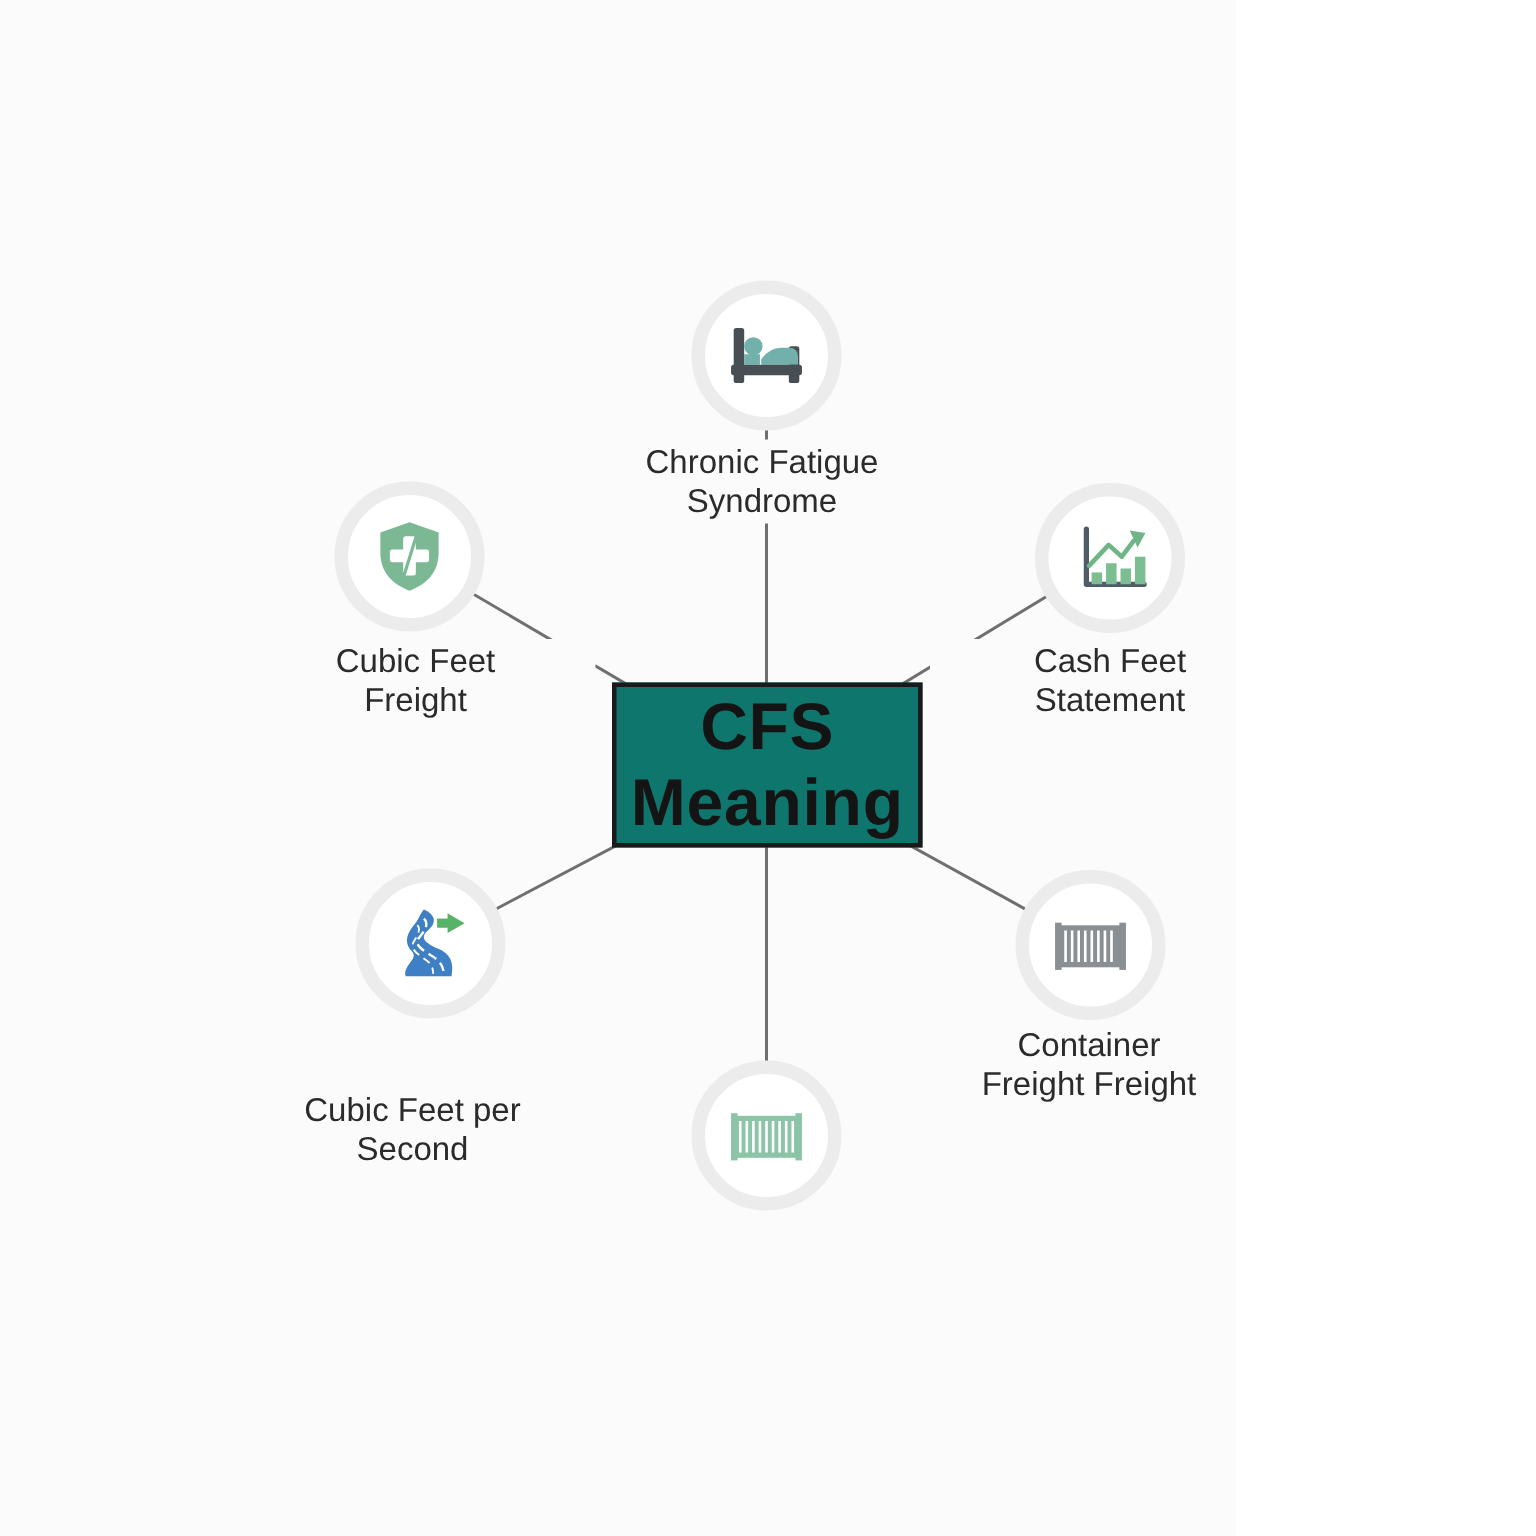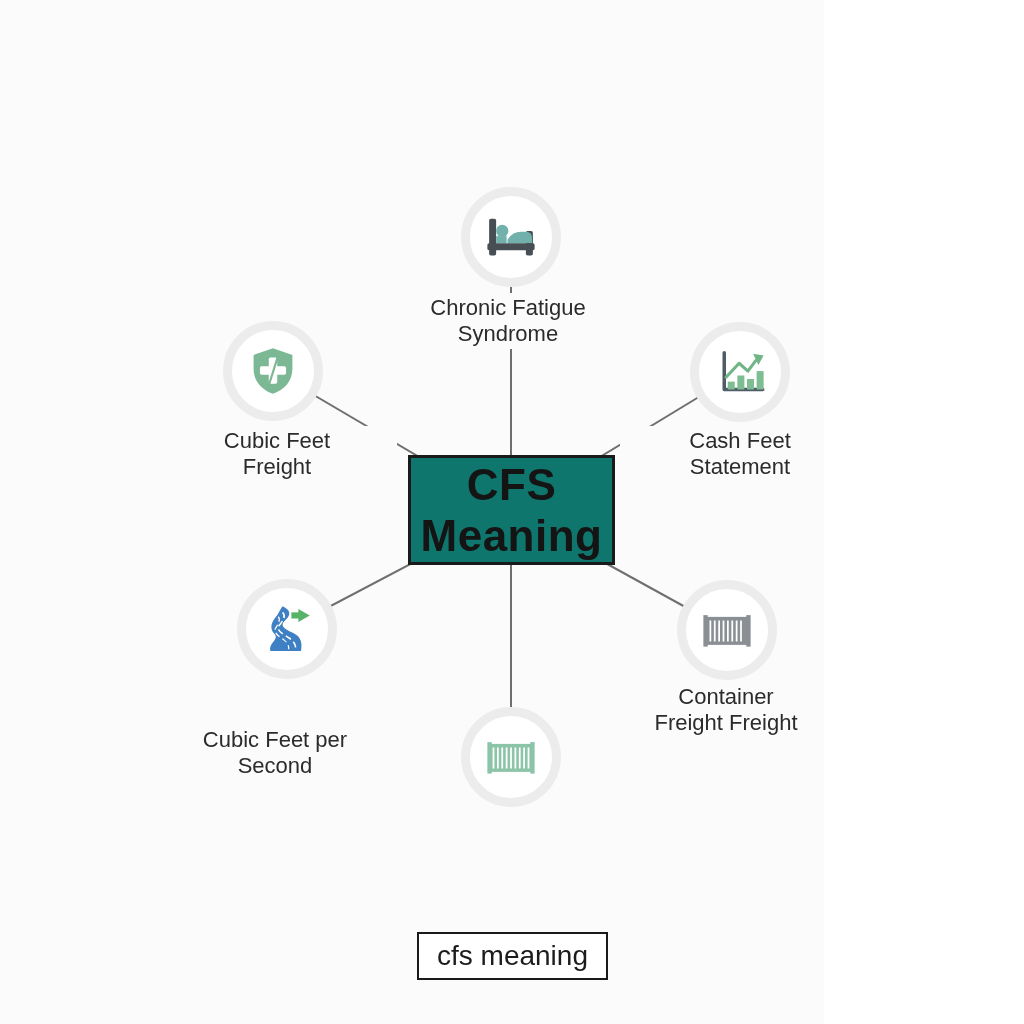--- a/index.html
+++ b/index.html
@@ -156,17 +156,14 @@
       <rect x="7" y="17" width="50" height="32" fill="#8cc4a8"></rect>
       <path d="M12 21 V45 M17 21 V45 M22 21 V45 M27 21 V45 M32 21 V45 M37 21 V45 M42 21 V45 M47 21 V45 M52 21 V45" stroke="#ffffff" stroke-width="2" fill="none"></path>
     </svg>
   </div>
 
   <div class="center-box">
     <div class="title-line">CFS</div>
     <div class="title-line">Meaning</div>
   </div>
 
-  <div class="search-box">
-    <span class="search-text">cfs meaning</span>
-  </div>
 
 </div>
 
 </body></html>

